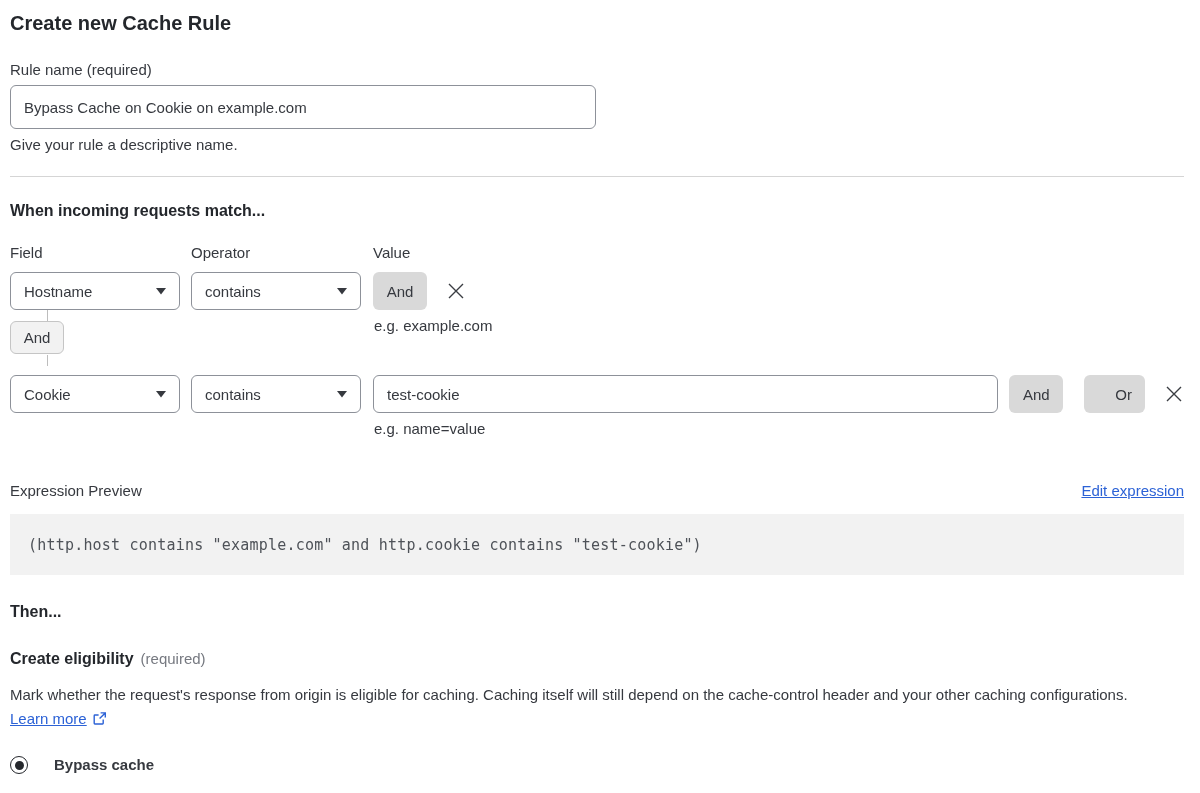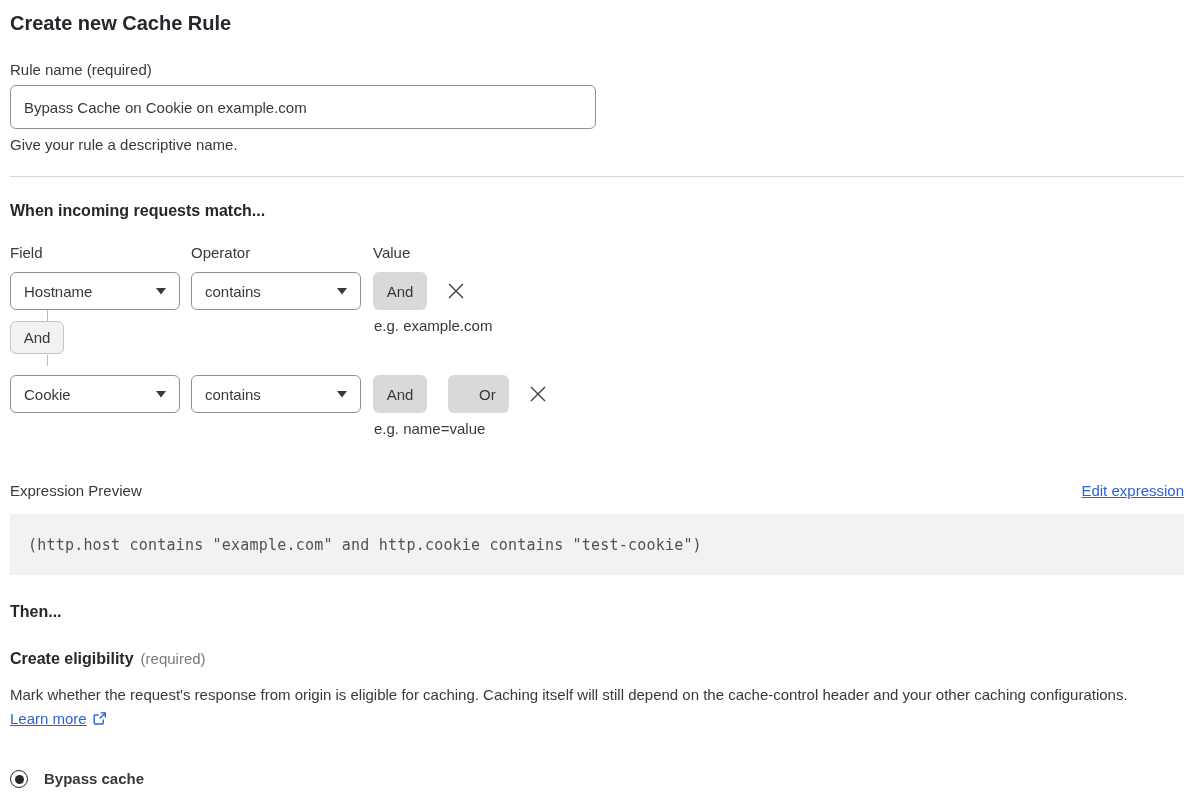--- a/index.html
+++ b/index.html
@@ -79,21 +79,21 @@
     font-size: 15px; color: #4e5258; letter-spacing: 0.2px;
   }
 
   .then-heading { margin-top: 26px; }
   .sub-heading-row { margin-top: 26px; line-height: 21px; }
   .sub-heading-row .req { color: #767980; font-weight: 400; font-size: 15px; margin-left: 7px; }
   .desc { margin-top: 14px; line-height: 24px; max-width: 1155px; }
   .ext-icon { display: inline-block; vertical-align: -2px; margin-left: 5px; }
 
   .radio-option { display: flex; align-items: center; margin-top: 24px; cursor: pointer; }
-  .radio-option.first { margin-top: 36px; }
+  .radio-option.first { margin-top: 22px; gap: 10px; }
   .radio-circle {
     flex: none; width: 18px; height: 18px; border: 1.5px solid #8a8d93; border-radius: 50%;
     display: flex; align-items: center; justify-content: center; background: #fff;
   }
   .radio-option .radio-label { margin-left: 16px; line-height: 20px; }
   .radio-option.checked .radio-circle { border-color: #24272c; }
   .radio-option.checked .radio-circle::after {
     content: ""; width: 9px; height: 9px; border-radius: 50%; background: #24272c;
   }
   .radio-option.checked .radio-label { font-weight: 700; }
@@ -153,20 +153,21 @@
       <svg class="chev" width="10" height="7" viewBox="0 0 10 7">
           <path d="M0 0 L10 0 L5 6.5 Z" fill="#36393f"></path>
         </svg>
     </div>
     <div class="select op">
       <span>contains</span>
       <svg class="chev" width="10" height="7" viewBox="0 0 10 7">
           <path d="M0 0 L10 0 L5 6.5 Z" fill="#36393f"></path>
         </svg>
     </div>
+    <input class="value-input" type="text" value="test-cookie" style="">
     <button class="gray-btn">And</button>
     <button class="gray-btn btn-gap">Or</button>
     <button class="close-btn">
       <svg width="18" height="18" viewBox="0 0 18 18">
           <path d="M2 2 L16 16 M16 2 L2 16" stroke="#3a3d42" stroke-width="1.4" fill="none"></path>
         </svg>
     </button>
   </div>
   <div class="hint-after">e.g. name=value</div>
 

